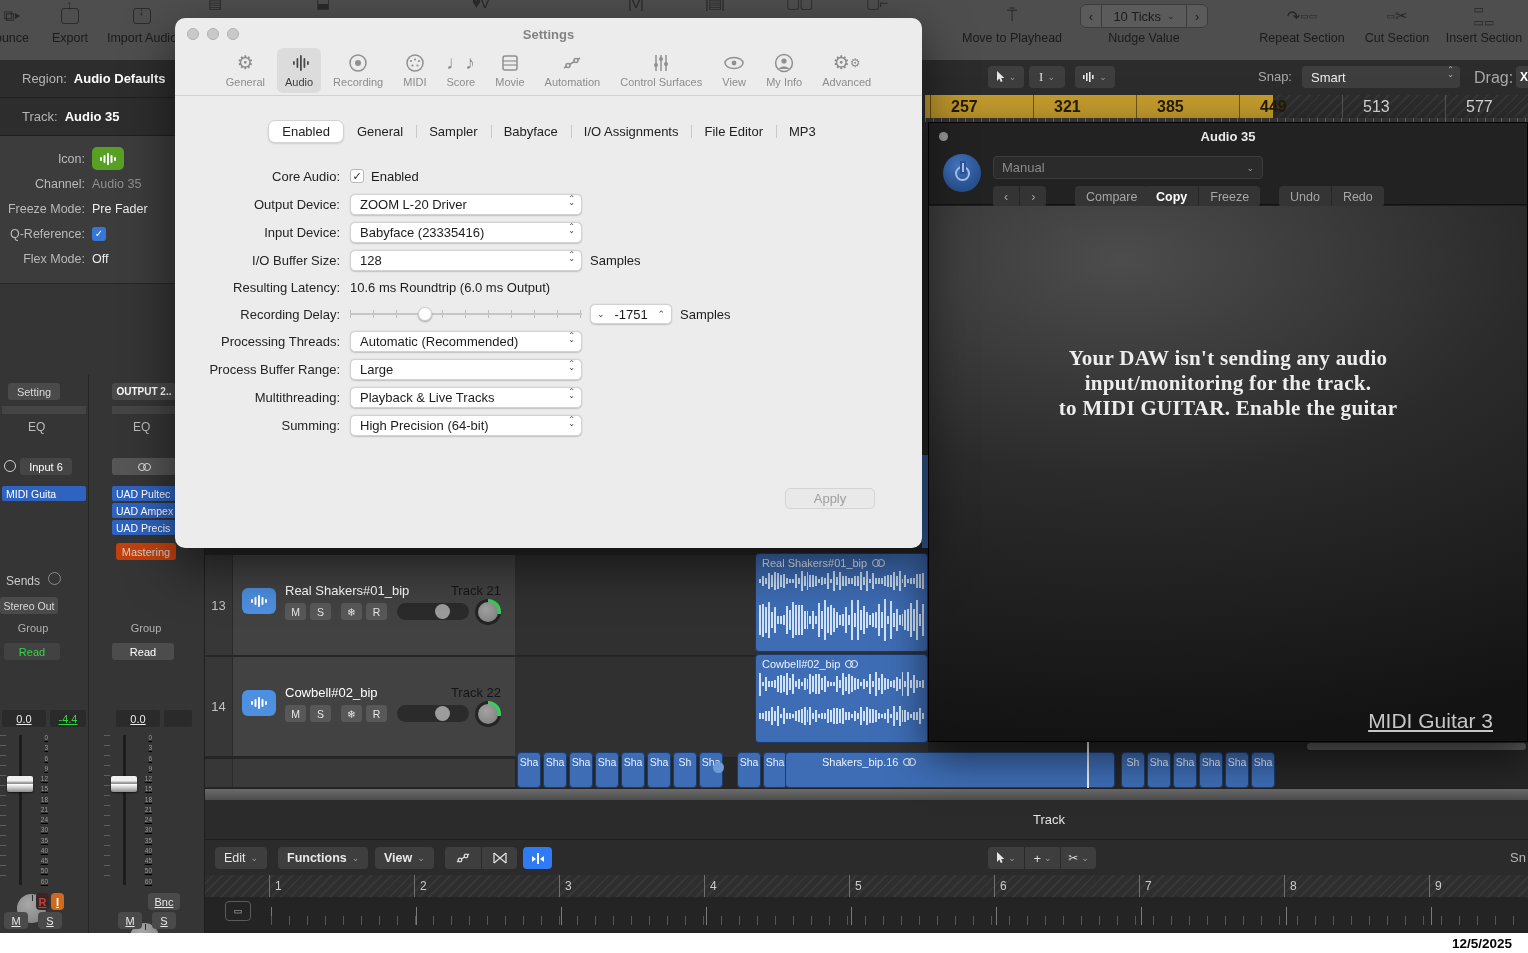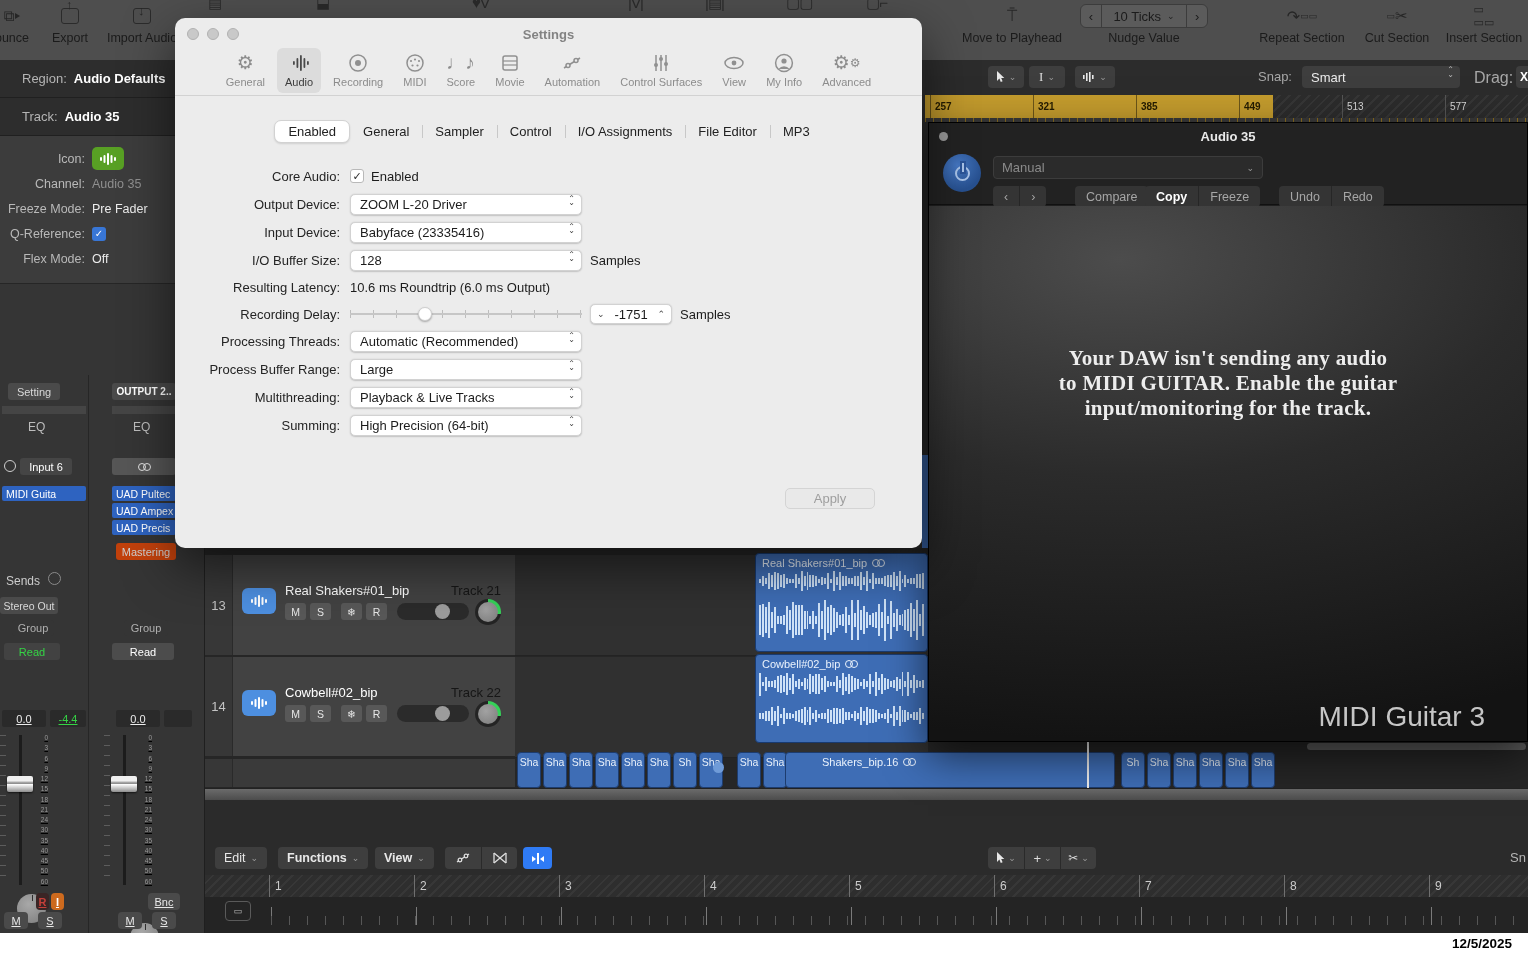--- a/index.html
+++ b/index.html
@@ -85,42 +85,42 @@
   .atool { position:absolute; top:6px; height:22px; background:#3e3e3e; border-radius:4px; display:flex; align-items:center; justify-content:center; gap:4px; color:#dcdcdc; }
   .chev { color:#9a9a9a; font-size:9px; }
   #snap-label, #drag-label { position:absolute; top:10px; color:#a8a8a8; font-size:13px; }
   #snap-popup { position:absolute; left:1302px; top:66px; width:158px; height:22px; background:#3e3e3e; border-radius:4px; color:#ececec; font-size:13px; display:flex; align-items:center; padding:0 20px 0 9px; z-index:5; }
   #snap-popup .ud i { color:#bbb; }
   #drag-box { position:absolute; left:1516px; top:66px; width:12px; height:22px; background:#3e3e3e; border-radius:4px 0 0 4px; color:#fff; font-size:12px; font-weight:bold; display:flex; align-items:center; padding-left:4px; overflow:hidden; z-index:5; }
 
   #cycle-ruler { position:absolute; left:925px; top:95px; width:603px; height:23px; background:repeating-linear-gradient(135deg, #2c2c2c 0 5px, #363636 5px 7px); overflow:hidden; }
   #cycle-gold { position:absolute; left:0; top:0; width:348px; height:23px; background:#c39b2d; }
   .cyc-labels { position:absolute; left:5px; top:0; display:flex; height:23px; }
-  .cyc-labels span { width:103px; font-size:10px; padding-left:4px; display:flex; align-items:center; border-left:1px solid rgba(0,0,0,.45); }
+  .cyc-labels span { width:103px; font-size:16px; padding-left:20px; display:flex; align-items:center; border-left:1px solid rgba(0,0,0,.45); }
   .cyc-labels.gold span { color:#241c02; font-weight:bold; }
   .cyc-labels.dark { left:417px; }
   .cyc-labels.dark span { color:#d8d8d8; border-left:1px solid #555; }
   #cycle-ticks { position:absolute; left:925px; top:118px; width:603px; height:4px; background:#3a3a3a; }
 
   
   #plugin { position:absolute; left:928px; top:122px; width:600px; height:620px; background:#1f1f1f; z-index:30; box-shadow:0 14px 40px rgba(0,0,0,.6); border:1px solid #000; }
   #plugin-titlebar { height:26px; display:flex; align-items:center; justify-content:center; position:relative; background:#222; }
   #plugin-titlebar .dot { position:absolute; left:10px; width:9px; height:9px; border-radius:50%; background:#969696; }
   #plugin-title { font-size:13px; font-weight:bold; color:#e9e9e9; }
   #plugin-ctrl { height:56px; background:#222; position:relative; border-bottom:1px solid #111; }
   #pw-power { position:absolute; left:14px; top:5px; width:38px; height:38px; border-radius:50%; background:radial-gradient(circle at 38% 30%, #4577c2, #27508f 70%); display:flex; align-items:center; justify-content:center; }
   #pw-power .ring { width:15px; height:15px; border:2px solid #a9c3e8; border-radius:50%; position:relative; }
   #pw-power .ring::after { content:""; position:absolute; left:5.5px; top:-5px; width:2px; height:9px; background:#a9c3e8; box-shadow:0 0 0 2px #2b5498; }
   #pw-preset { position:absolute; left:64px; top:7px; width:270px; height:23px; background:#2b2b2b; border:1px solid #3c3c3c; border-radius:4px; color:#8a8a8a; font-size:13px; display:flex; align-items:center; padding:0 8px; justify-content:space-between; }
   .pw-group { position:absolute; top:37px; height:21px; display:flex; background:#343434; border-radius:4px; overflow:hidden; color:#a6a6a6; font-size:12.5px; }
   .pw-group > div { display:flex; align-items:center; justify-content:center; padding:0 11px; }
   .pw-group > div + div { border-left:1px solid #262626; }
   #pw-body { position:absolute; left:0; top:83px; right:0; bottom:0; background:radial-gradient(900px 480px at 32% 10%, #4c4c4c 0%, #2b2b2b 45%, #131313 100%); }
   #pw-msg { position:absolute; left:0; right:0; top:140px; text-align:center; font-family:"Liberation Serif", serif; font-weight:bold; font-size:21px; line-height:25px; color:#ededed; letter-spacing:.3px; }
-  #pw-brand { position:absolute; right:42px; bottom:8px; font-size:28px; color:#c6c6c6; }
+  #pw-brand { position:absolute; right:34px; bottom:8px; font-size:21px; color:#c6c6c6;text-decoration:underline; }
 
   
   #arrange { position:absolute; left:205px; top:548px; width:1323px; height:252px; background:#262626; overflow:hidden; }
   .trk-row { position:absolute; left:0; width:310px; height:101px; background:#424242; border-bottom:1px solid #262626; }
   .trk-num { position:absolute; left:0; top:0; bottom:0; width:28px; background:#373737; border-right:1px solid #2a2a2a; color:#c4c4c4; font-size:13px; display:flex; align-items:center; justify-content:center; }
   .trk-icon { position:absolute; left:37px; top:33px; width:34px; height:26px; border-radius:6px; background:#4d8fe0; display:flex; align-items:center; justify-content:center; }
   .trk-name { position:absolute; left:80px; top:28px; font-size:13px; color:#fff; }
   .trk-no { position:absolute; right:14px; top:28px; font-size:13px; color:#161616; }
   .trk-btns { position:absolute; left:80px; top:48px; display:flex; gap:4px; }
   .tsq { width:21px; height:17px; border-radius:3px; background:#585858; color:#e6e6e6; font-size:10.5px; display:flex; align-items:center; justify-content:center; }
@@ -787,22 +787,22 @@
         <div>Freeze</div>
       </div>
       <div class="pw-group" style="left:350px">
         <div>Undo</div>
         <div>Redo</div>
       </div>
     </div>
     <div id="pw-body">
       <div id="pw-msg">
         <div>Your DAW isn't sending any audio</div>
+        <div>input/monitoring for the track.</div>
         <div>to MIDI GUITAR. Enable the guitar</div>
-        <div>input/monitoring for the track.</div>
       </div>
       <div id="pw-brand">MIDI Guitar 3</div>
     </div>
   </div>
 
   <div id="settings">
     <div class="traffic">
       <i></i>
       <i></i>
       <i></i>
@@ -897,21 +897,21 @@
       <div class="dt-item">
         <span class="uic">⚙<small style="font-size:12px">⚙</small></span>
         <span>Advanced</span>
       </div>
     </div>
 
     <div class="dlg-tabs">
       <div class="tab sel">Enabled</div>
       <div class="tab">General</div>
       <div class="tab">Sampler</div>
-      <div class="tab">Control</div>
+      <div class="tab">Babyface</div>
       <div class="tab">I/O Assignments</div>
       <div class="tab">File Editor</div>
       <div class="tab">MP3</div>
     </div>
 
     <div class="dlg-form">
       <div class="frow">
         <span class="flabel">Core Audio:</span>
         <span class="mac-check">✓</span>
         <span>Enabled</span>
@@ -1003,20 +1003,23 @@
               <i>⌃</i>
               <i>⌄</i>
             </span>
         </div>
       </div>
     </div>
     <div id="apply-btn">Apply</div>
   </div>
 
   <div id="editor">
+    <div id="ed-header">
+      <span id="ed-title">Track</span>
+    </div>
     <div class="ed-btn" style="left:10px">
       <span>Edit</span>
         <span class="chev">⌄</span>
     </div>
     <div class="ed-btn" style="left:73px">
       <span style="font-weight:bold">Functions</span>
         <span class="chev">⌄</span>
     </div>
     <div class="ed-btn" style="left:170px">
       <span style="font-weight:bold">View</span>

